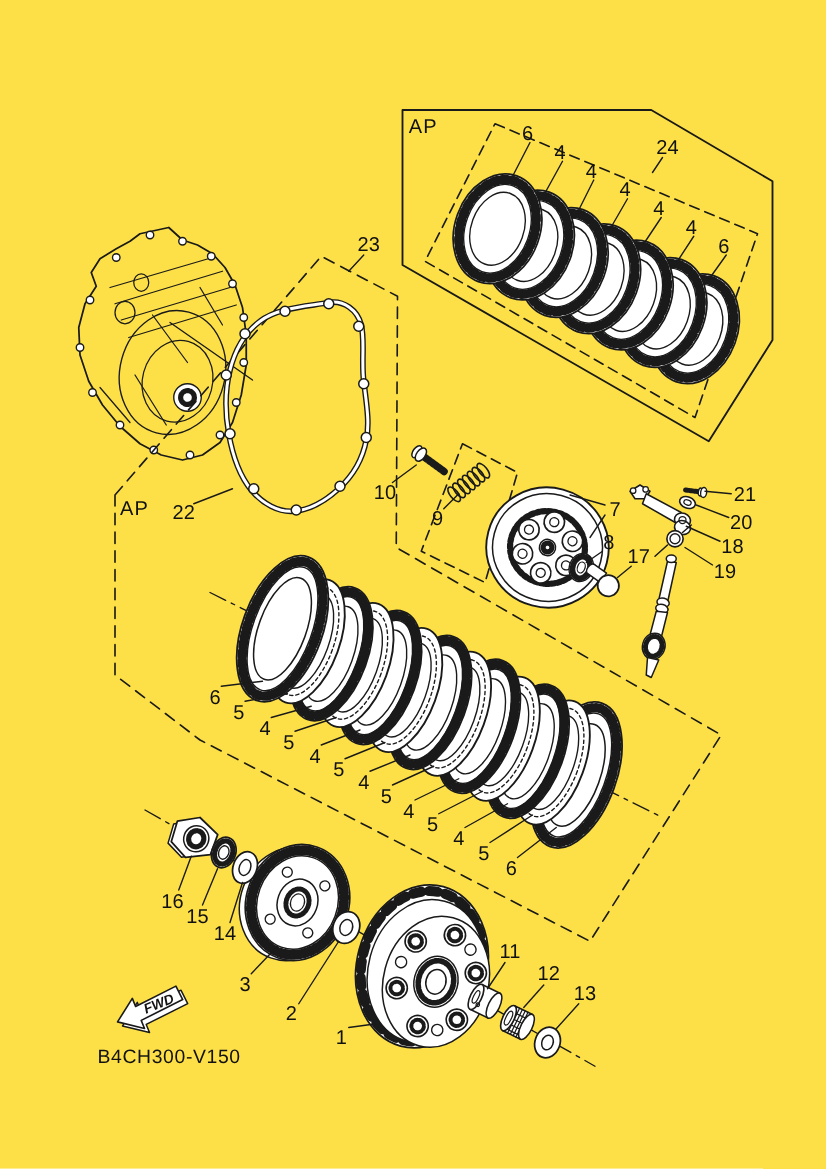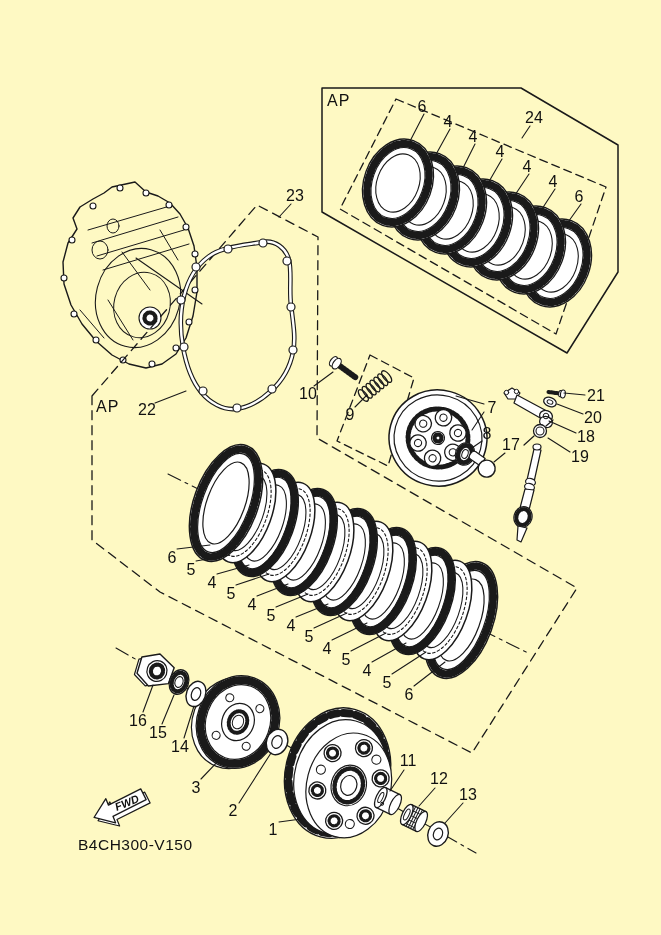--- a/index.html
+++ b/index.html
@@ -1,16 +1,16 @@
 <!DOCTYPE html>
 <html><head>
 <meta charset="utf-8">
 <style>
   html,body{margin:0;padding:0;background:#ffffff;}
-  .stage{position:relative;width:661px;height:935px;background:#fef9c3;overflow:hidden;
+  .stage{position:relative;width:661px;height:935px;background:#fde047;overflow:hidden;
          font-family:"Liberation Sans",sans-serif;}
   #fig{display:block;}
   #fig *{stroke:#1a1a1a;fill:none;stroke-linecap:round;stroke-linejoin:round;}
   #fig .wf{fill:#ffffff;}
   #fig .s10{stroke-width:1;}
   #fig .s11{stroke-width:1.1;}
   #fig .s12{stroke-width:1.2;}
   #fig .s13{stroke-width:1.3;}
   #fig .s14{stroke-width:1.4;}
   #fig .s15{stroke-width:1.5;}

